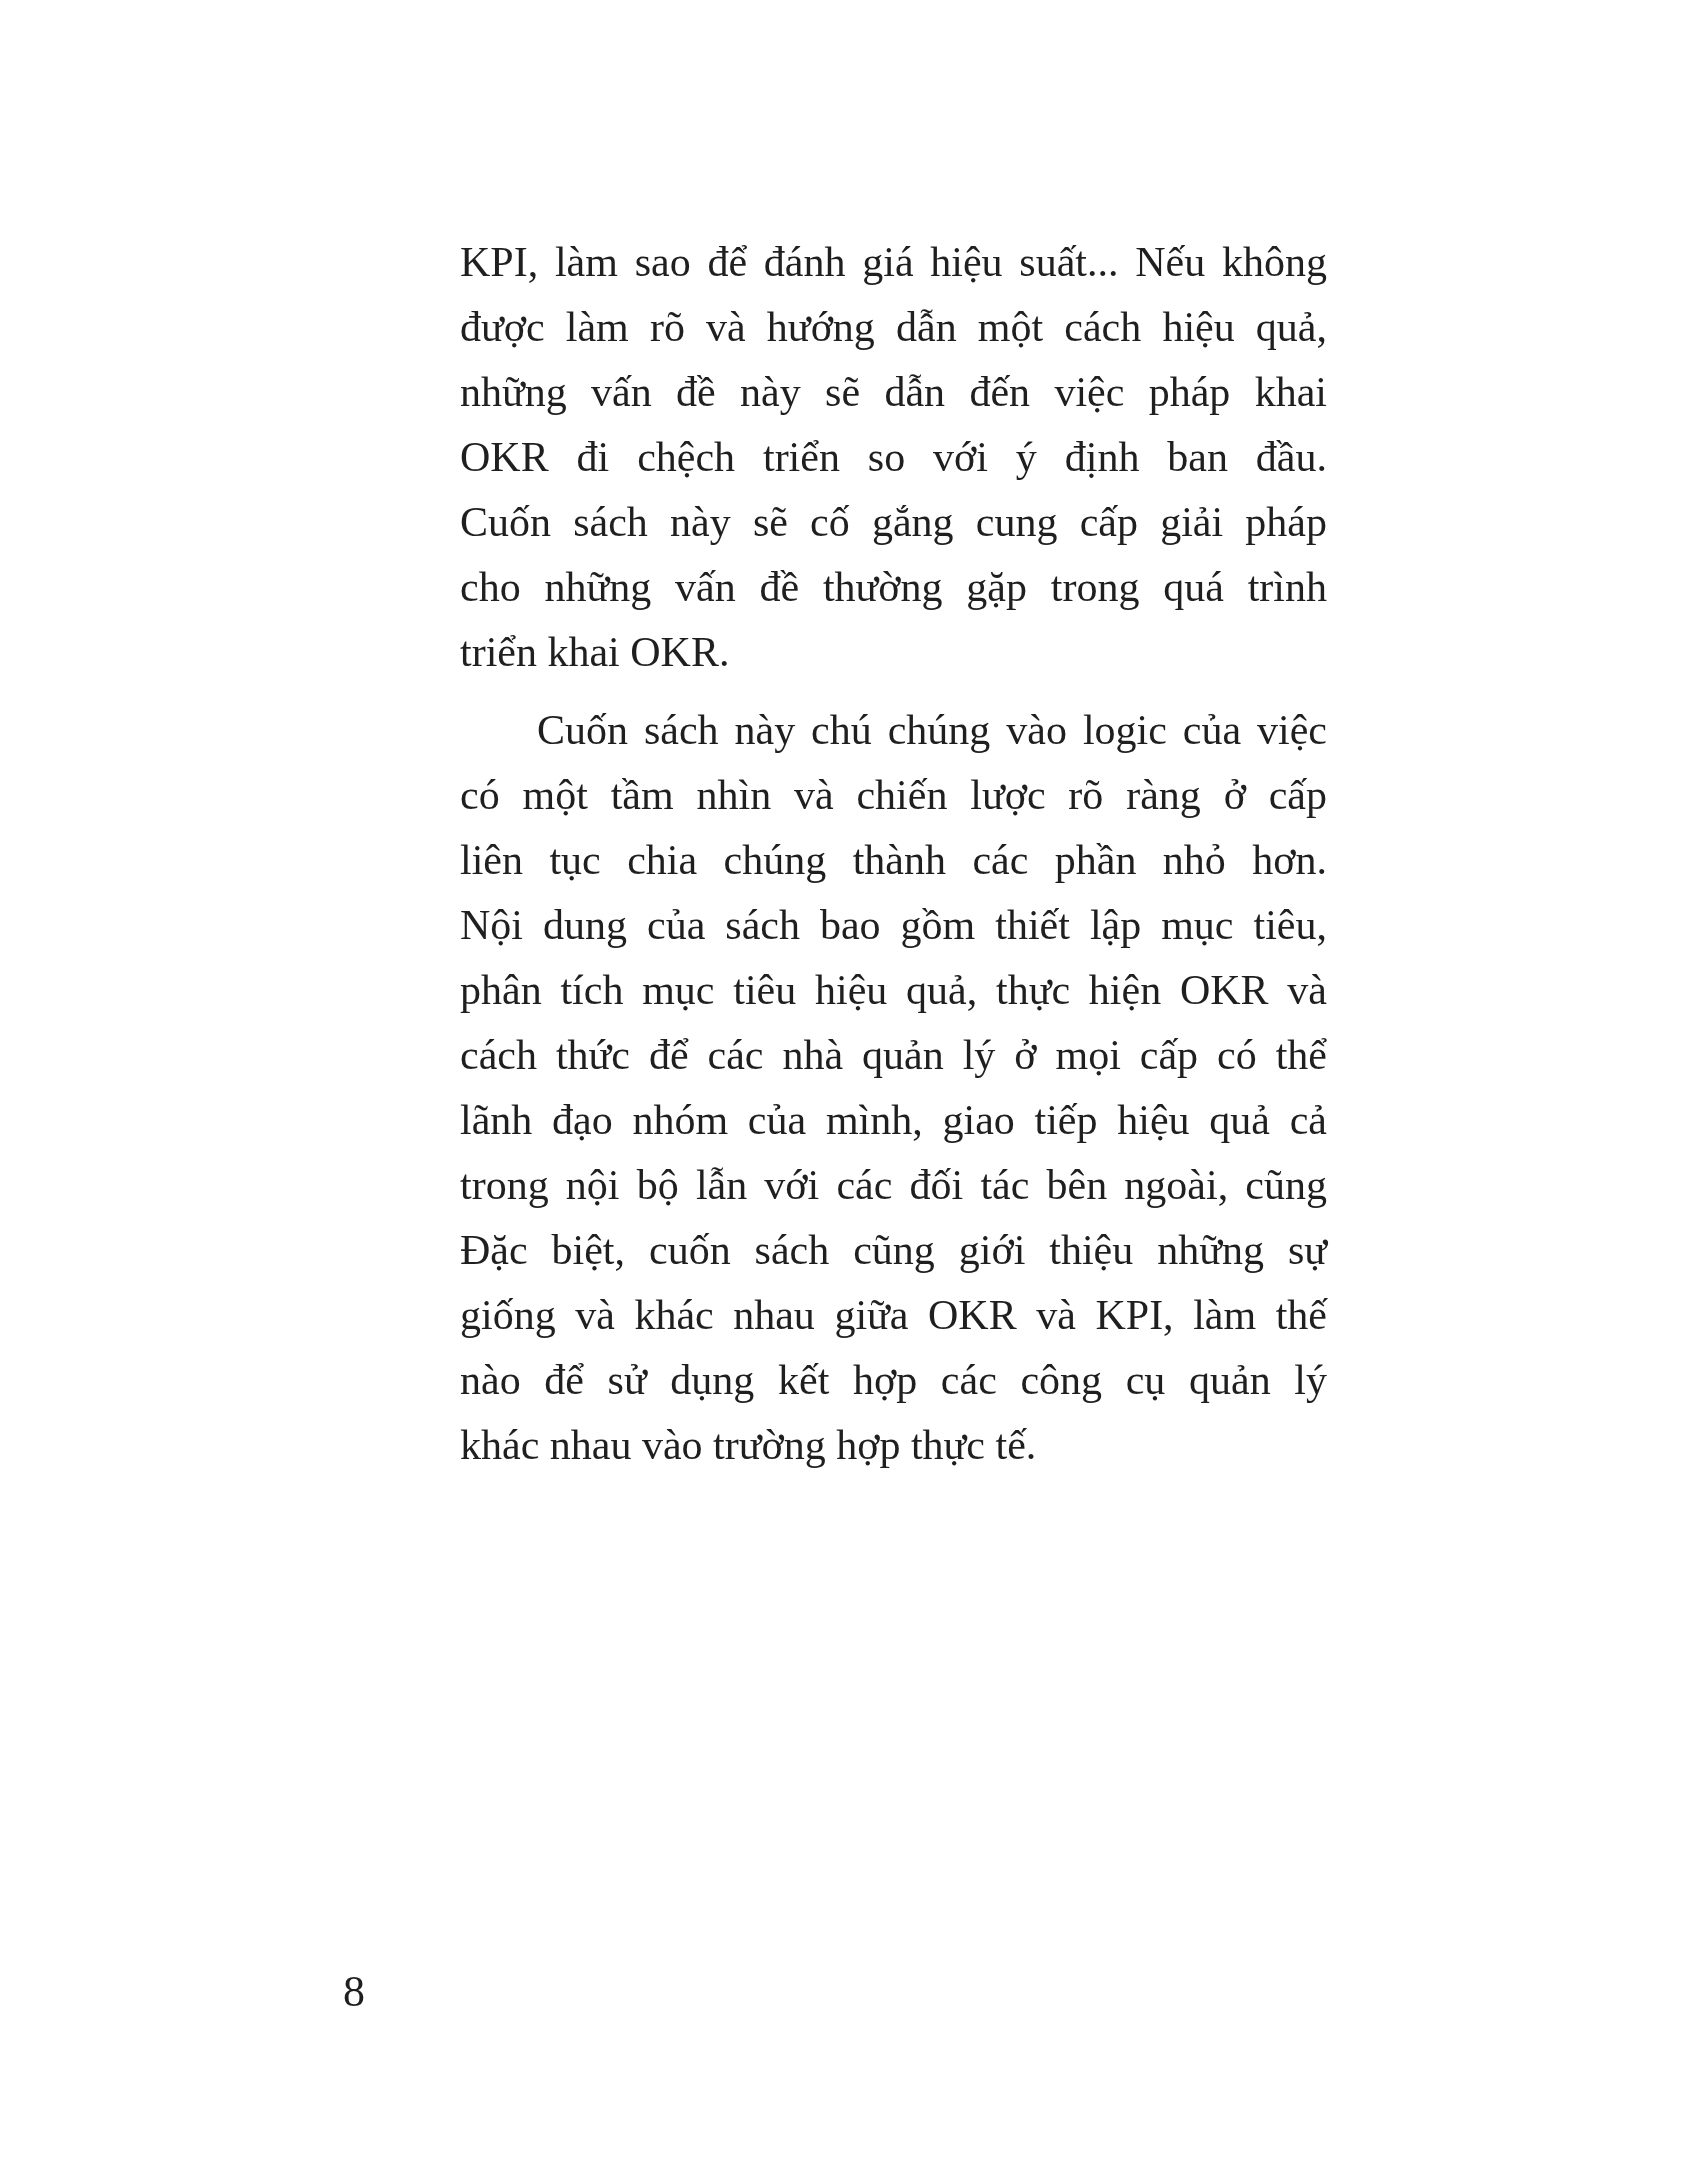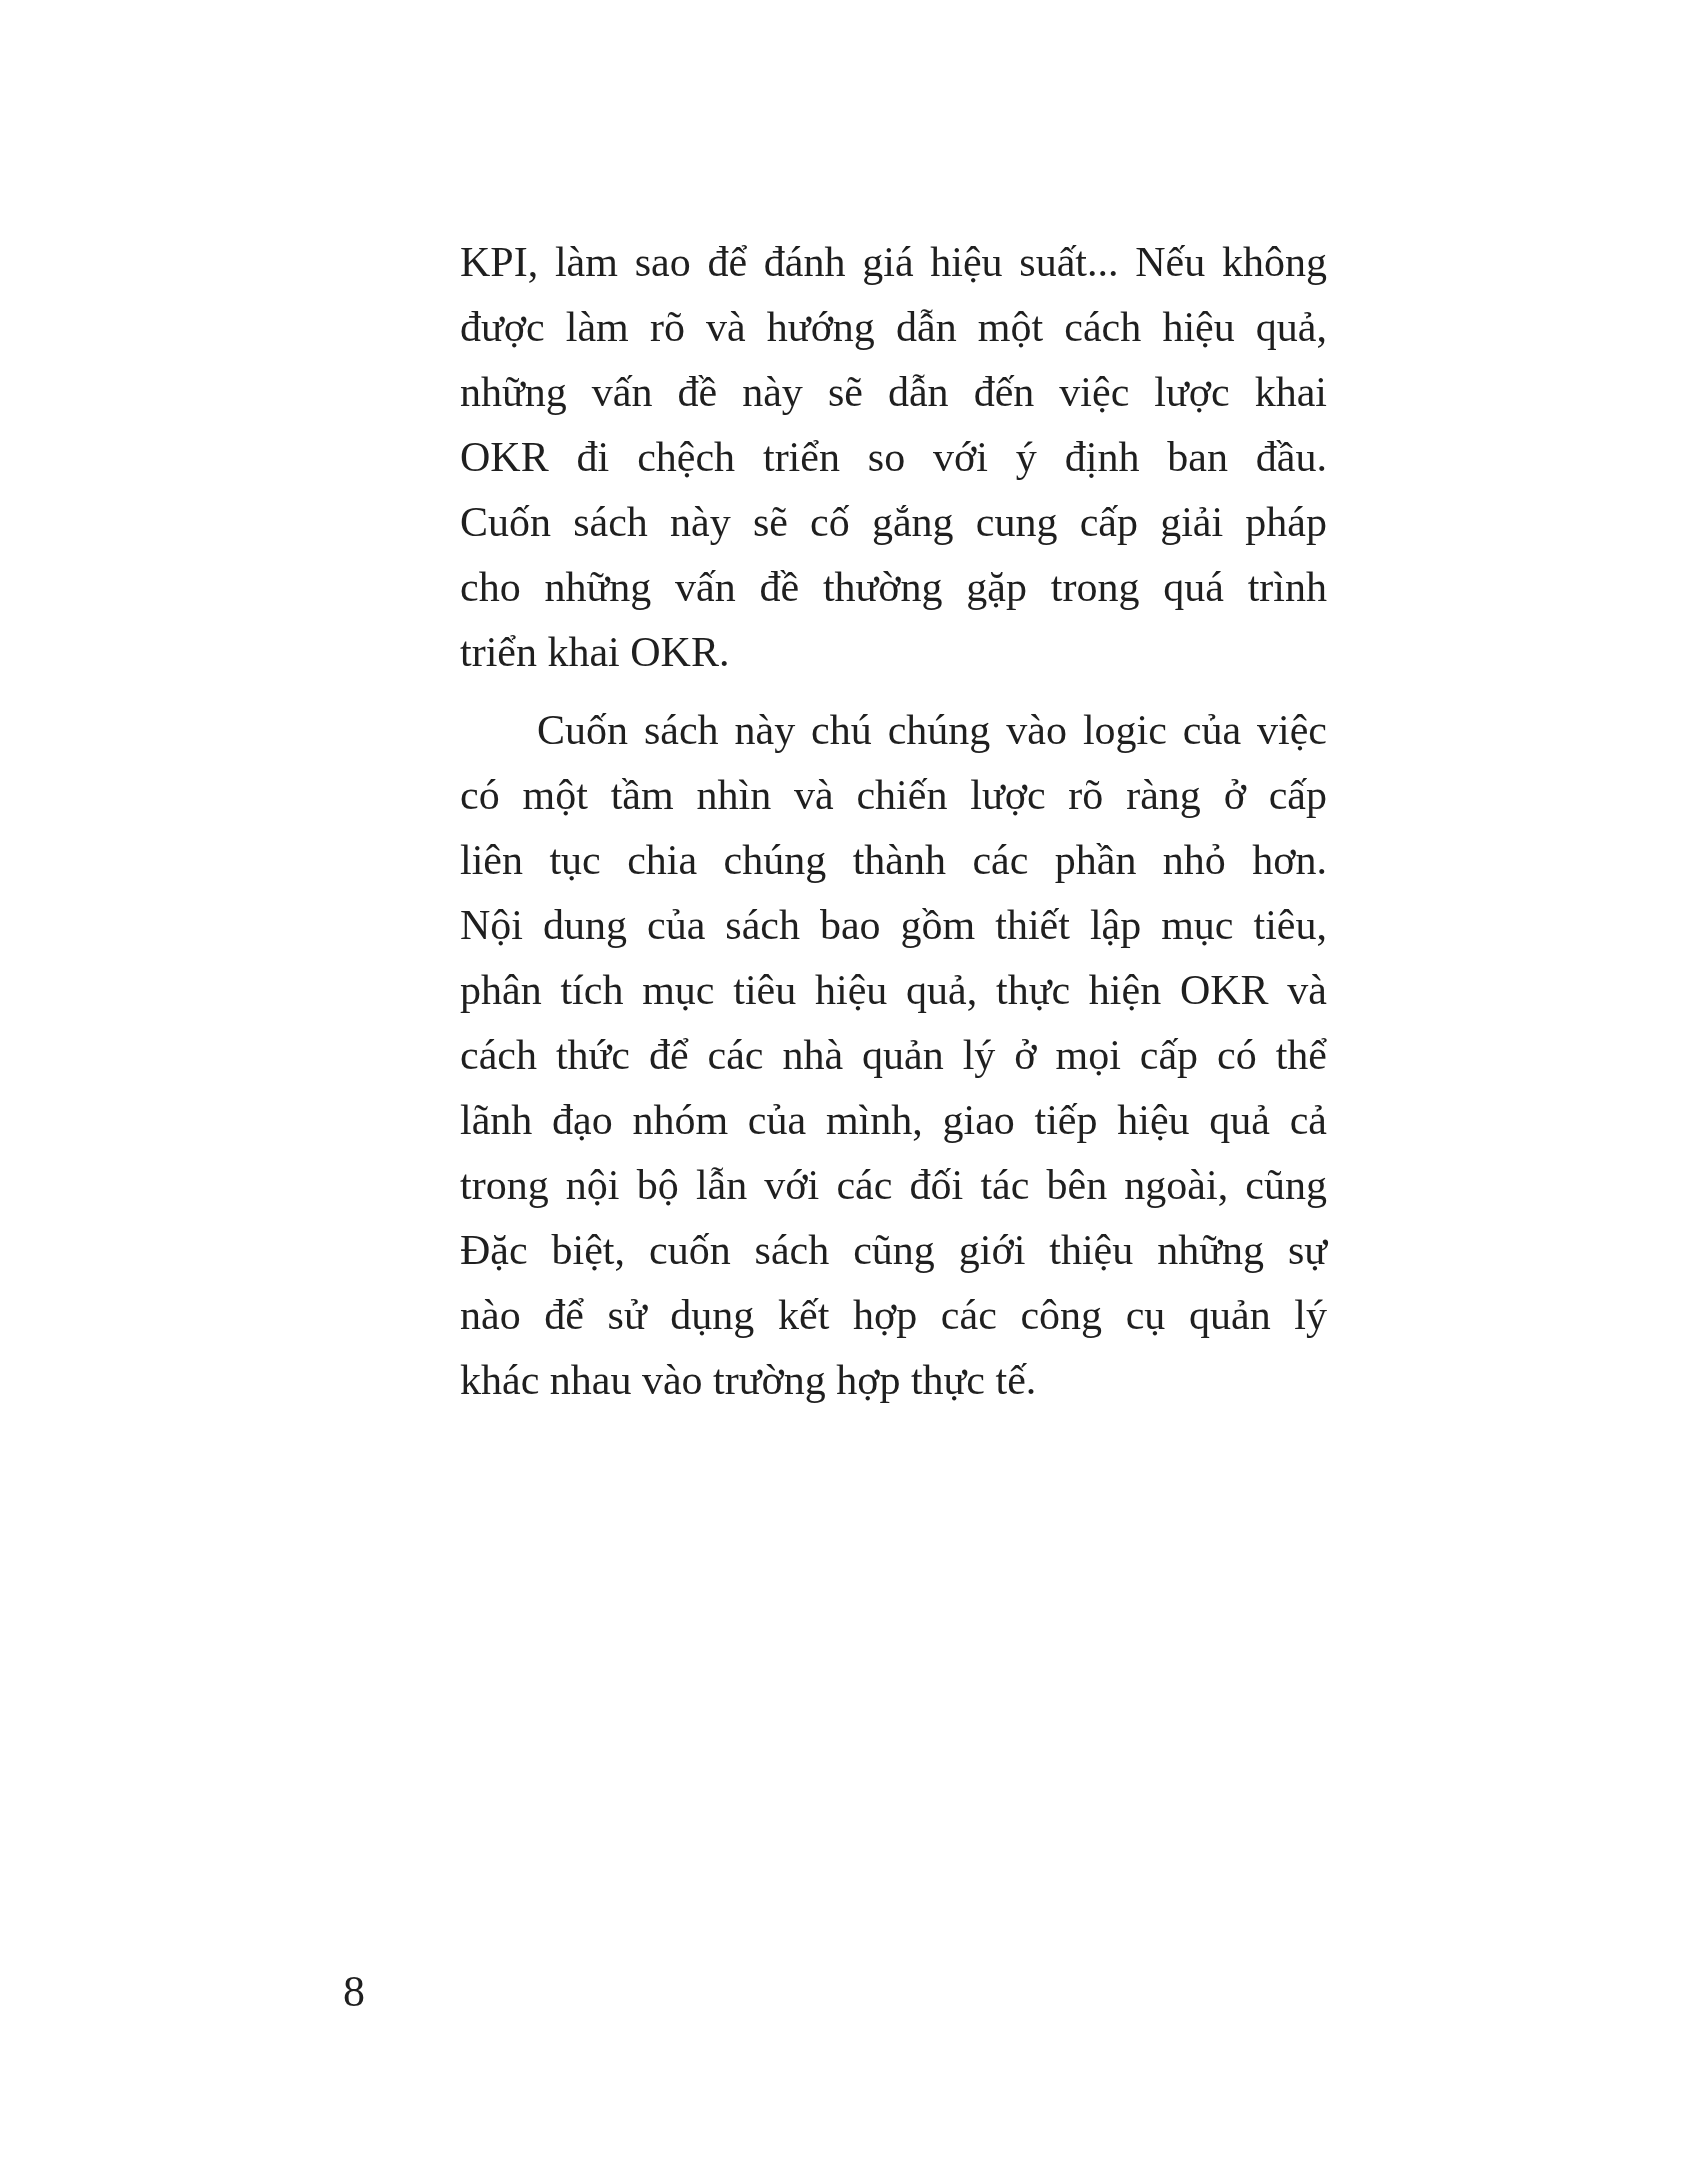--- a/index.html
+++ b/index.html
@@ -57,37 +57,38 @@
 </head>
 <body>
 
 <div class="book-page">
 
   <div class="text-block">
 
     <div class="para para-1">
       <div class="line">KPI, làm sao để đánh giá hiệu suất... Nếu không</div>
       <div class="line">được làm rõ và hướng dẫn một cách hiệu quả,</div>
-      <div class="line">những vấn đề này sẽ dẫn đến việc lược khai</div>
+      <div class="line">những vấn đề này sẽ dẫn đến việc pháp khai</div>
       <div class="line">OKR đi chệch triển so với ý định ban đầu.</div>
       <div class="line">Cuốn sách này sẽ cố gắng cung cấp giải pháp</div>
       <div class="line">cho những vấn đề thường gặp trong quá trình</div>
       <div class="line last-line">triển khai OKR.</div>
     </div>
 
     <div class="para para-2">
       <div class="line indent">Cuốn sách này chú chúng vào logic của việc</div>
       <div class="line">có một tầm nhìn và chiến lược rõ ràng ở cấp</div>
       <div class="line">liên tục chia chúng thành các phần nhỏ hơn.</div>
       <div class="line">Nội dung của sách bao gồm thiết lập mục tiêu,</div>
       <div class="line">phân tích mục tiêu hiệu quả, thực hiện OKR và</div>
       <div class="line">cách thức để các nhà quản lý ở mọi cấp có thể</div>
       <div class="line">lãnh đạo nhóm của mình, giao tiếp hiệu quả cả</div>
       <div class="line">trong nội bộ lẫn với các đối tác bên ngoài, cũng</div>
       <div class="line">Đặc biệt, cuốn sách cũng giới thiệu những sự</div>
+      <div class="line">giống và khác nhau giữa OKR và KPI, làm thế</div>
       <div class="line">nào để sử dụng kết hợp các công cụ quản lý</div>
       <div class="line last-line">khác nhau vào trường hợp thực tế.</div>
     </div>
 
   </div>
 
   <div class="page-number">8</div>
 
 </div>
 

